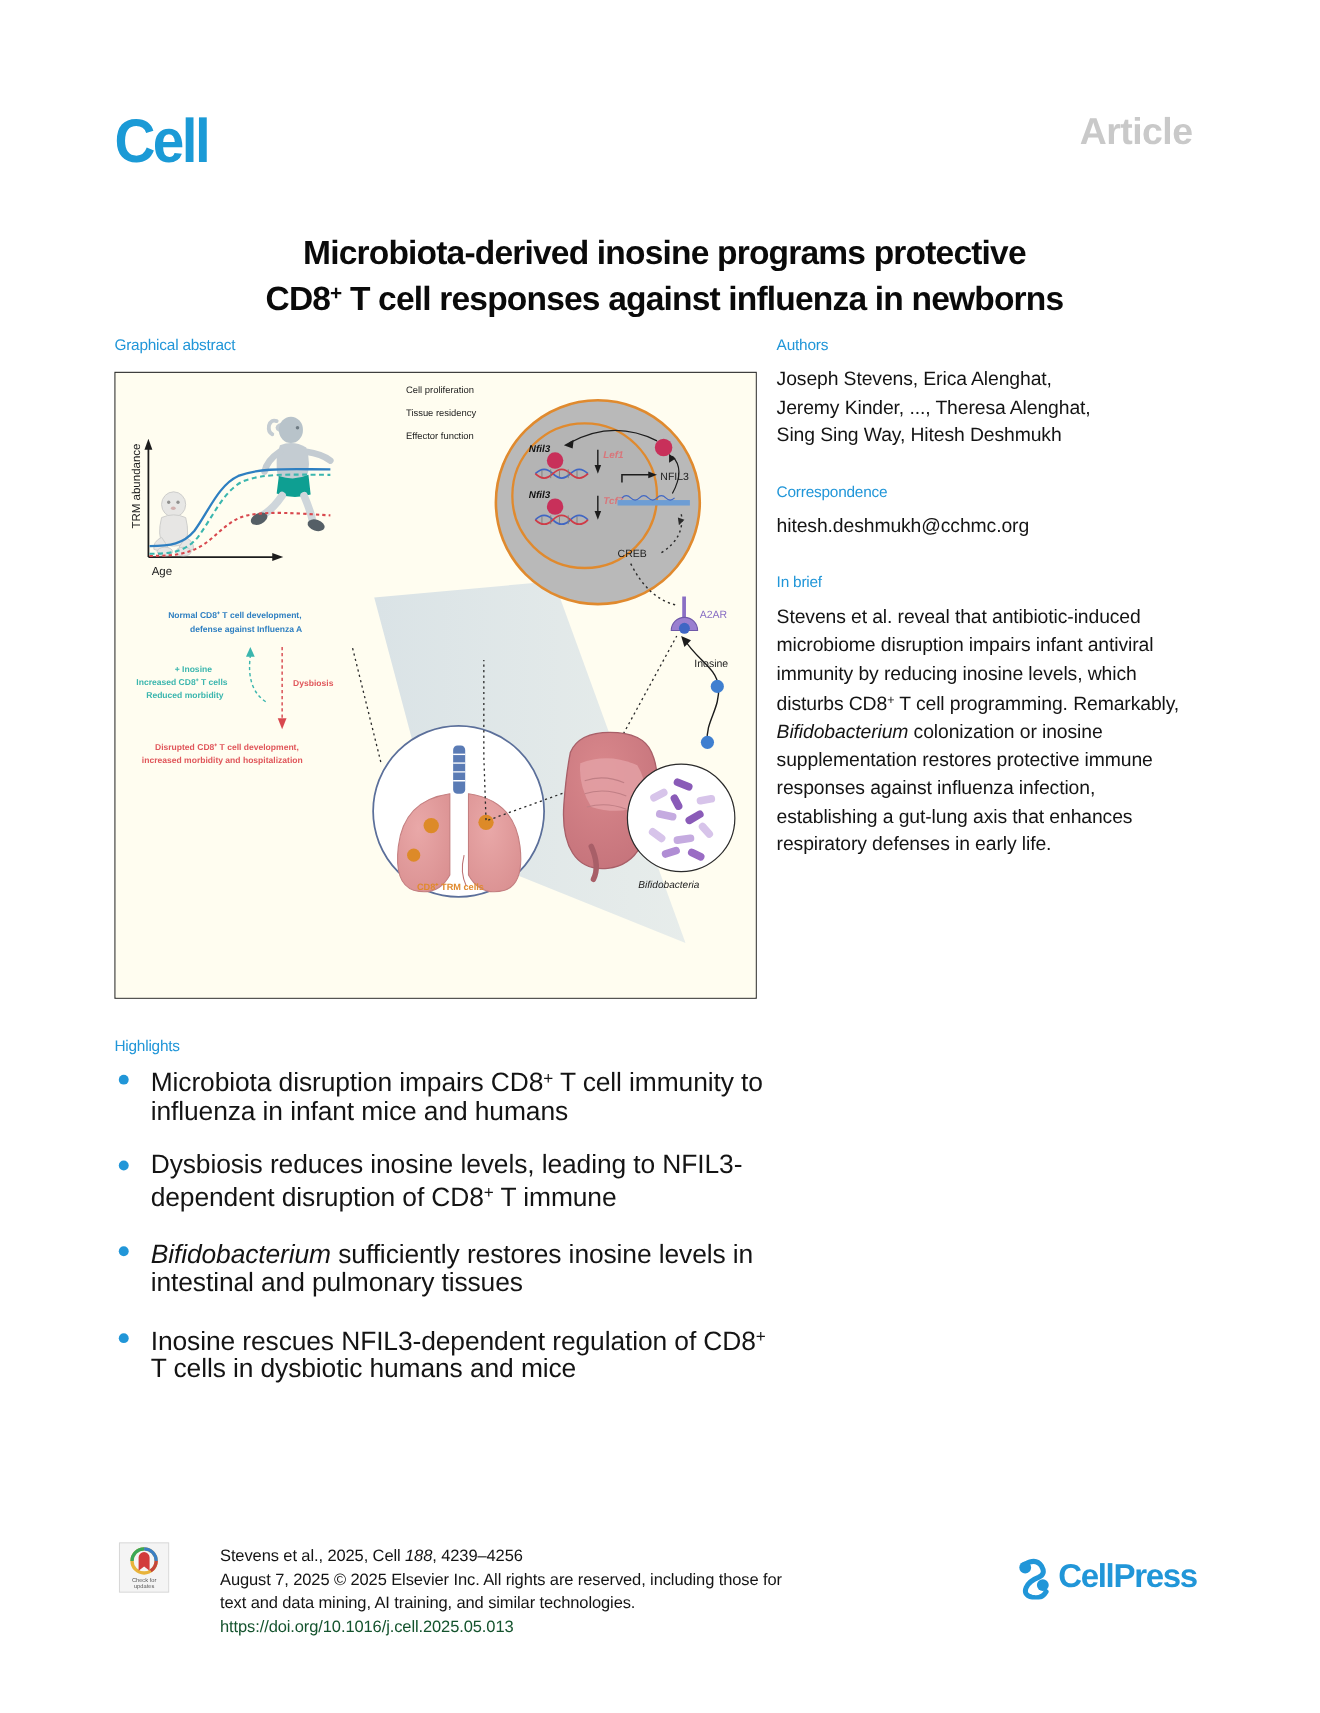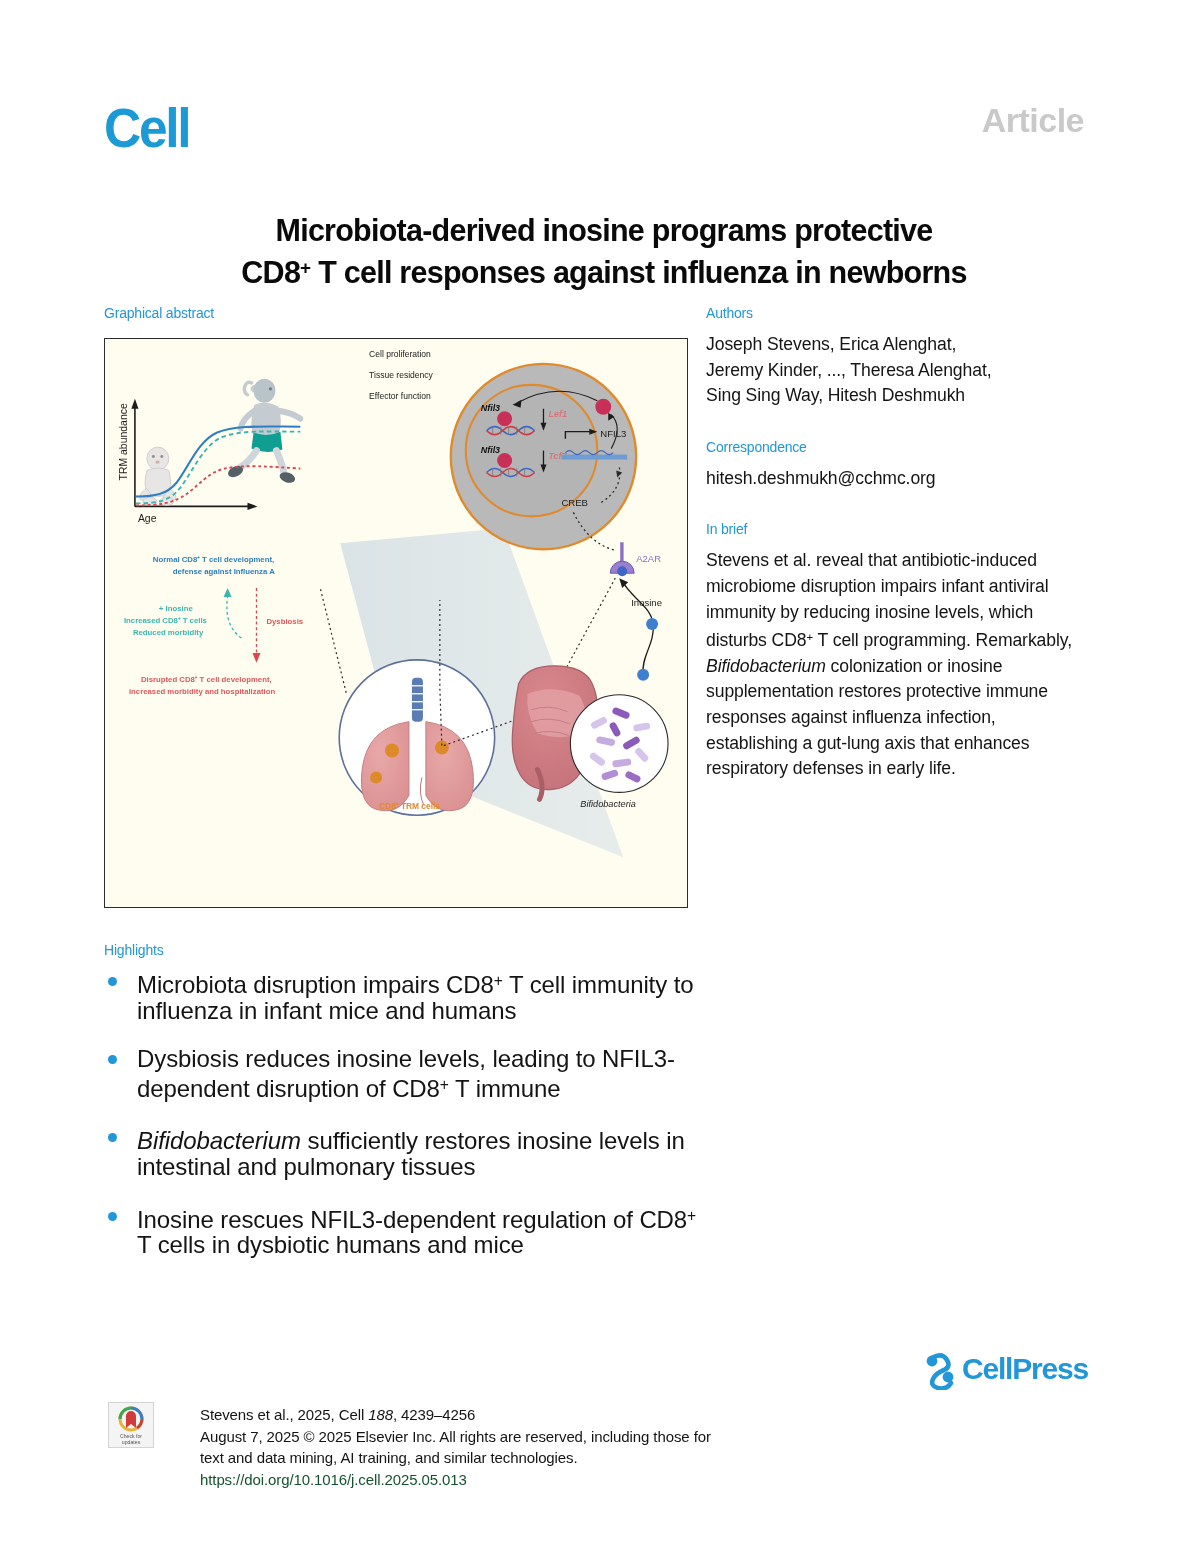--- a/index.html
+++ b/index.html
@@ -170,21 +170,21 @@
   .crossmark {
     position: absolute;
     left: 108px;
     top: 1402px;
     width: 46px;
     height: 46px;
   }
   .cellpress-logo {
     position: absolute;
     left: 922px;
-    top: 1348px;
+    top: 1412px;
     width: 170px;
     height: 42px;
   }
   .cp-text {
     font-size: 30px;
     font-weight: 700;
     fill: #2196d8;
     letter-spacing: -1.2px;
     font-family: "Liberation Sans", sans-serif;
   }

